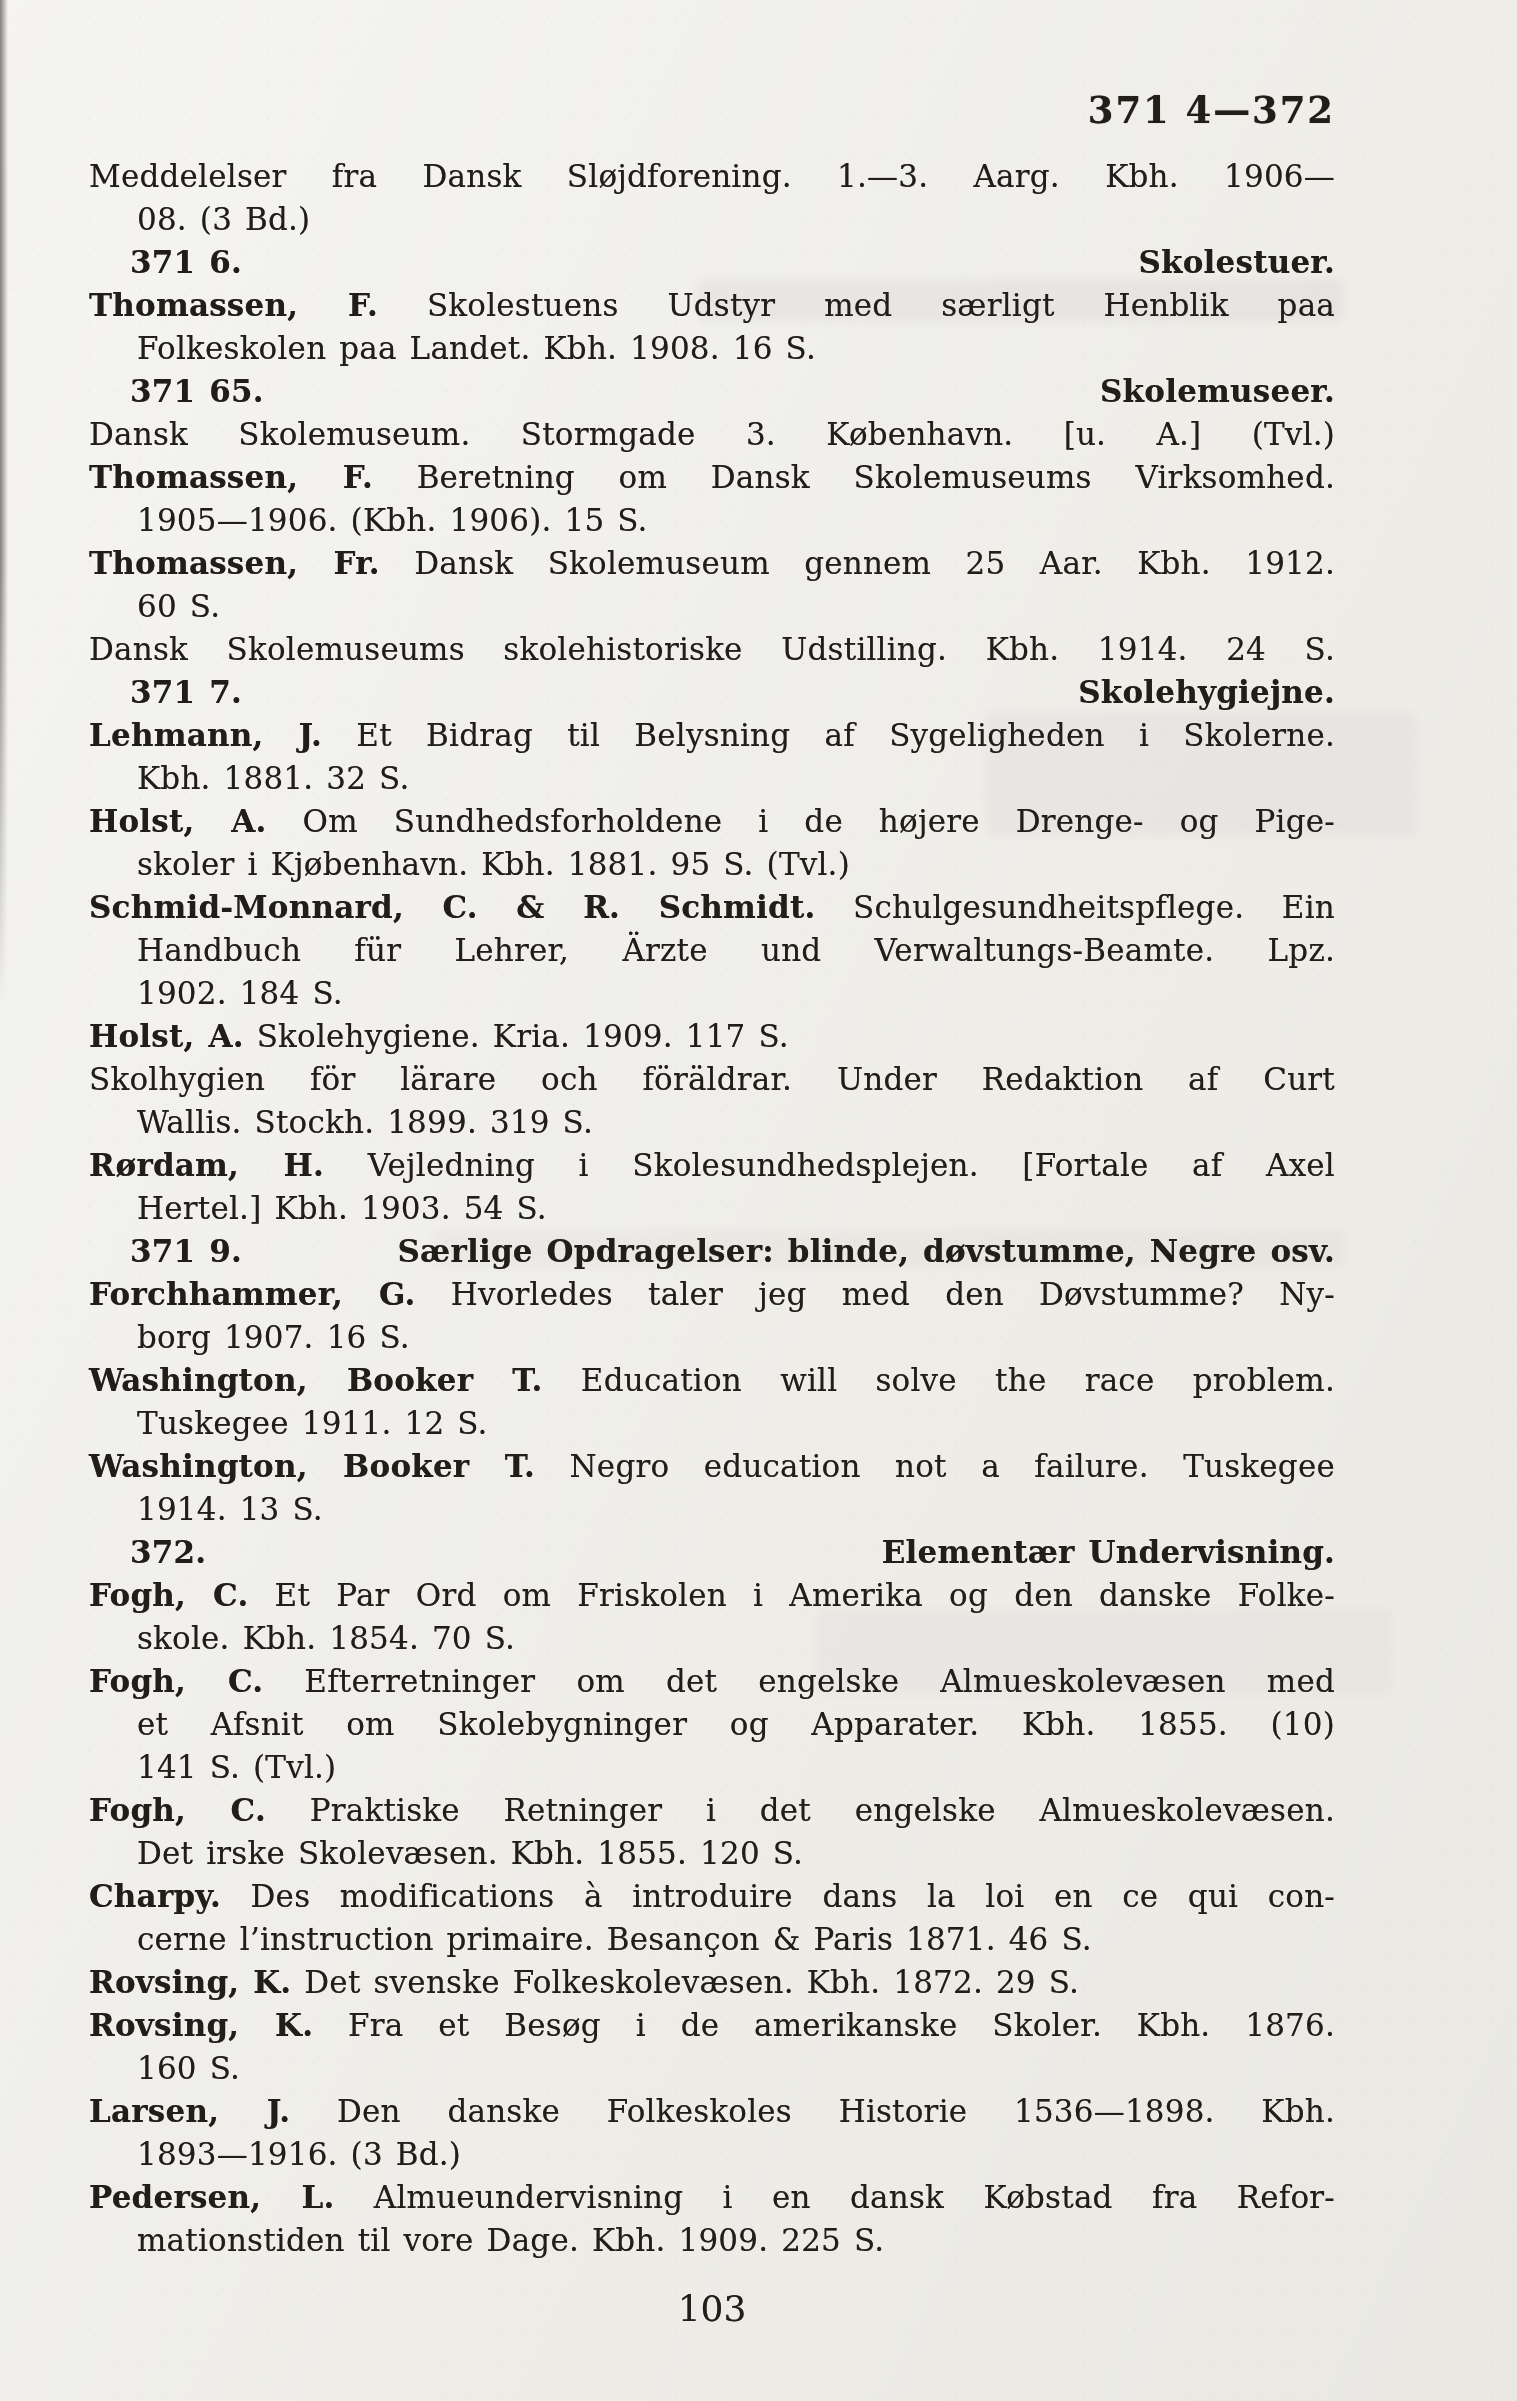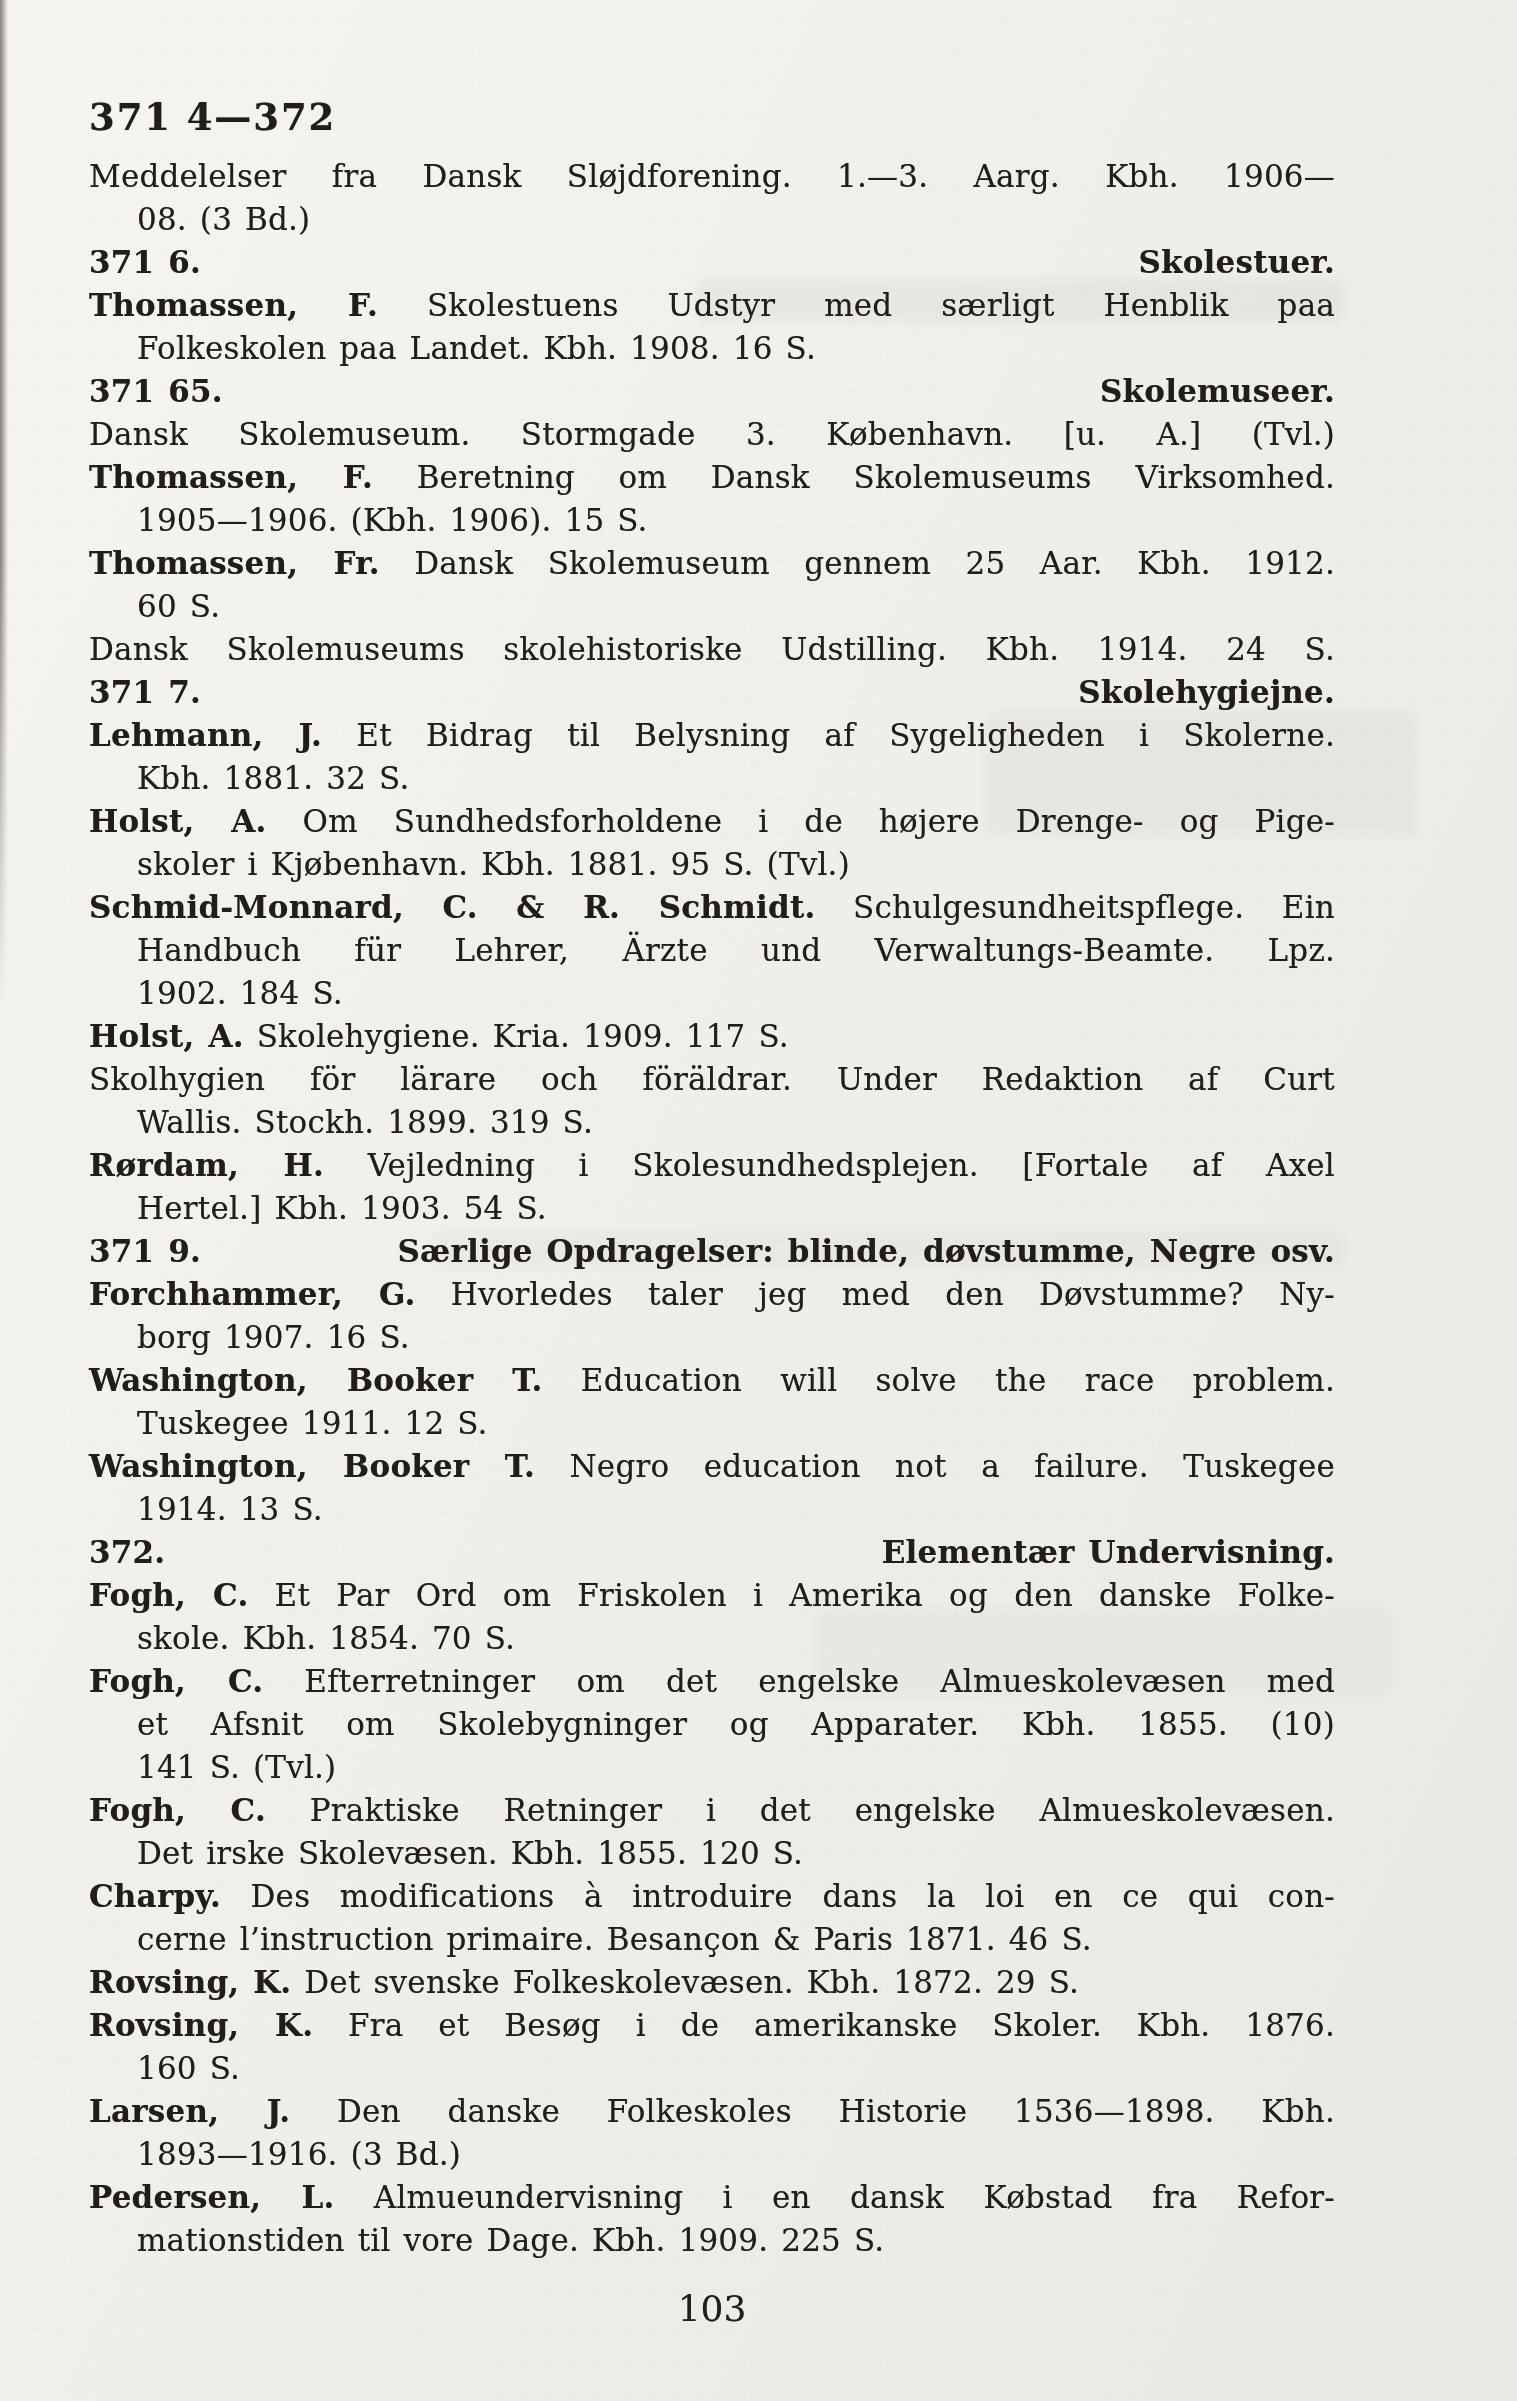--- a/index.html
+++ b/index.html
@@ -43,22 +43,23 @@
     border-radius: 9.6px;
   }
   .s1 { left: 696px; top: 279px;  width: 648px; height: 43px; }
   .s2 { left: 985px; top: 711px; width: 432px;  height: 125px; opacity:.8; }
   .s3 { left: 432px;  top: 1230px; width: 913px; height: 38px;  opacity:.7; }
   .s4 { left: 816px; top: 1609px; width: 576px; height: 86px; opacity:.6; }
 
   .header {
     position: absolute;
     left: 89px;
-    top: 99px;
+    top: 92px;
     width: 1246px;
+    text-align: right;
     font-weight: bold;
     font-size: 37px;
     line-height: 1;
     letter-spacing: 1.9px;
     text-shadow: 0 0 0.7px rgba(30,26,22,0.55);
   }
 
   .body-block {
     position: absolute;
     left: 89px;
@@ -75,20 +76,21 @@
     text-align-last: left;
     white-space: normal;
   }
   .line.stretch { text-align-last: justify; }
   .line.cont { padding-left: 48px; }
   .b { font-weight: bold; }
   .line.section {
     display: flex;
     justify-content: space-between;
     font-weight: bold;
+    margin-left: 41px;
   }
   .pageno {
     position: absolute;
     left: 89px;
     top: 2291px;
     width: 1246px;
     text-align: center;
     font-size: 36px;
     line-height: 1;
     text-shadow: 0 0 0.6px rgba(30,26,22,0.5);

